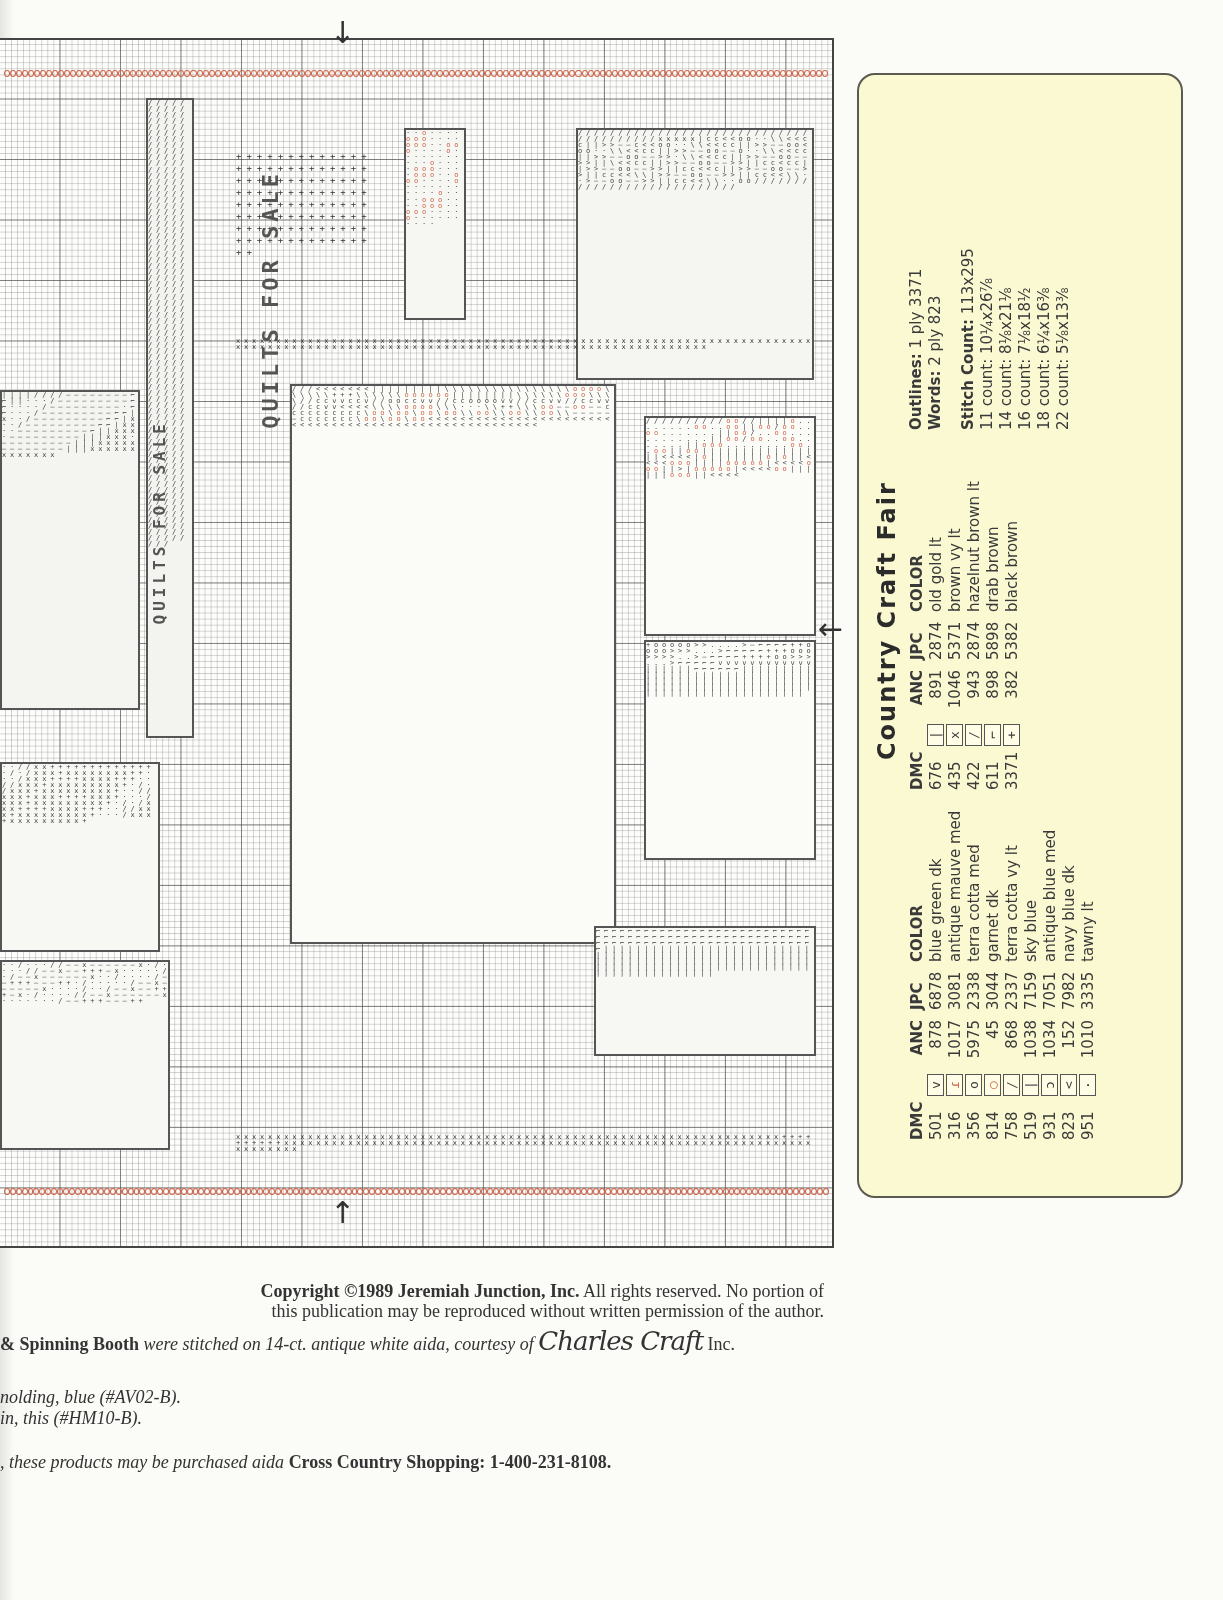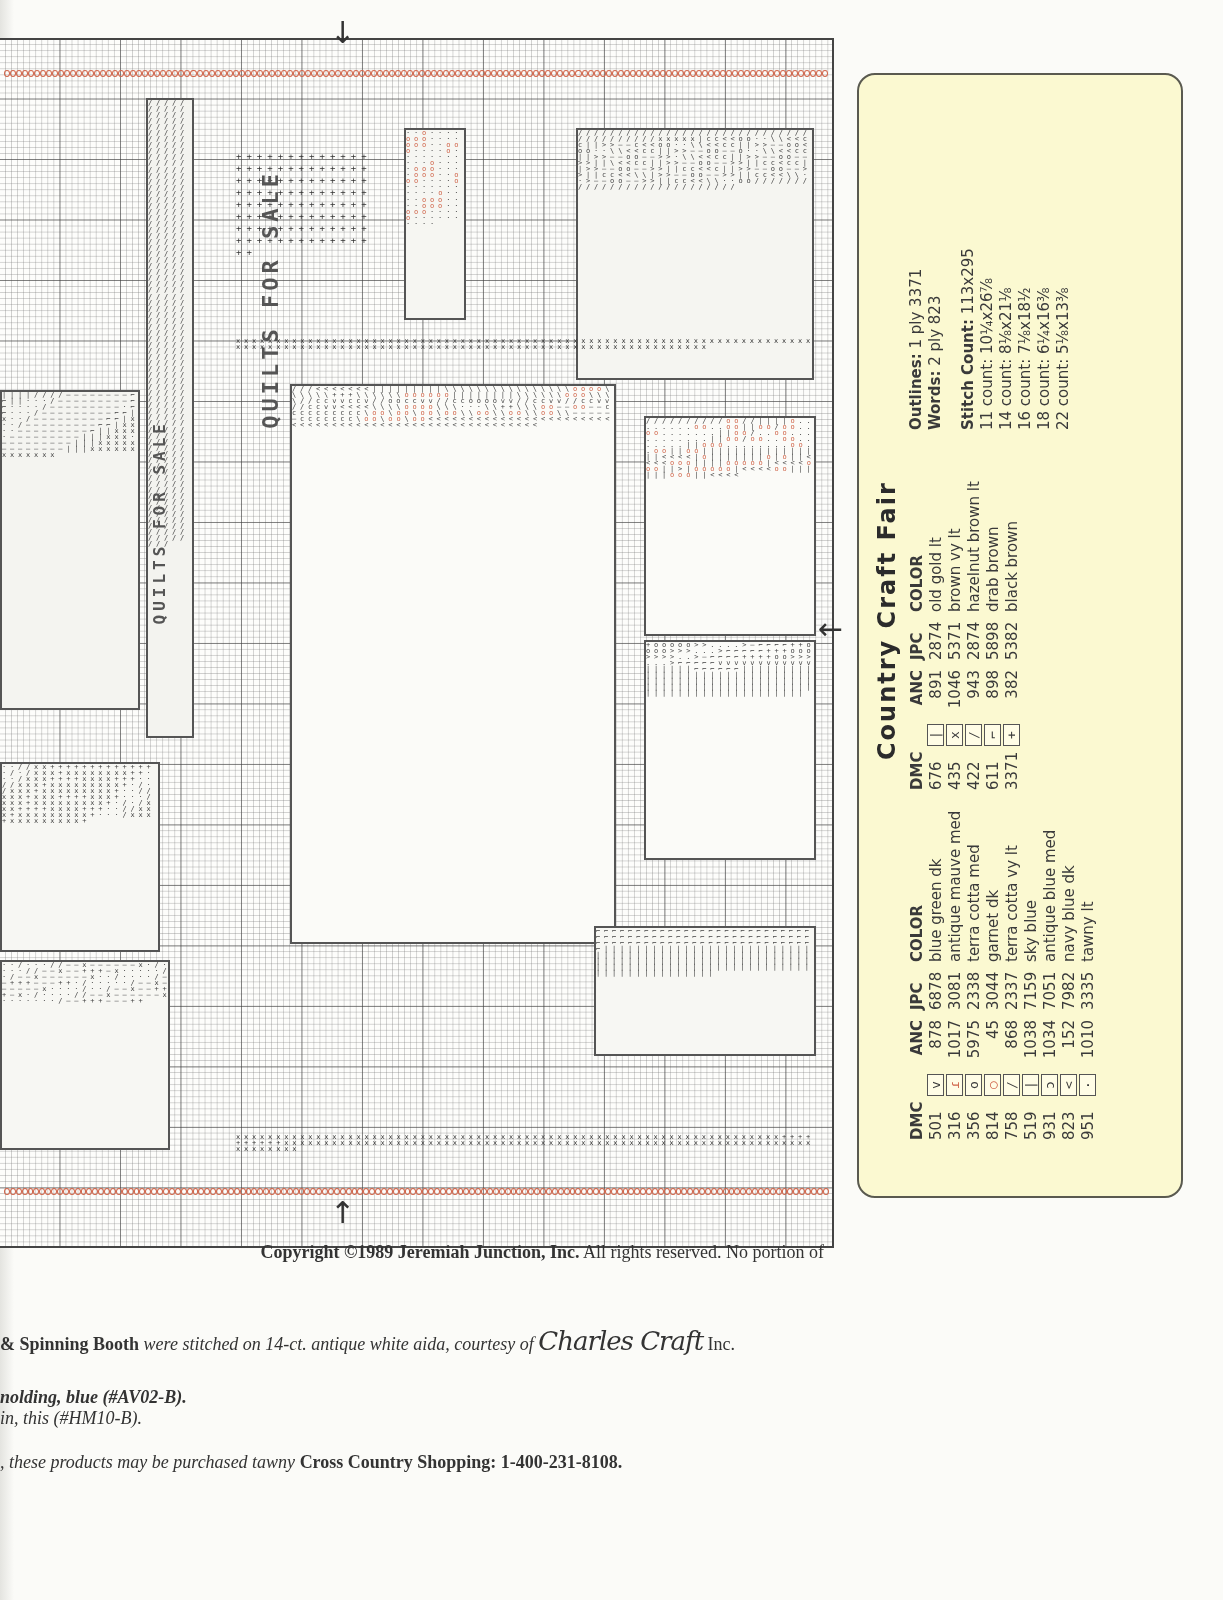--- a/index.html
+++ b/index.html
@@ -33,21 +33,21 @@
   .c-dmc{width:44px;display:inline-block;}
   .c-sym{width:22px;height:17px;display:inline-flex;align-items:center;justify-content:center;border:1px solid #555;font-family:"DejaVu Sans Mono",monospace;font-size:13px;margin-right:8px;box-sizing:border-box;background:#fffde6;}
   .c-sym.red{color:#d0654a;}
   .c-anc{width:46px;display:inline-block;text-align:right;margin-right:10px;}
   .c-jpc{width:48px;display:inline-block;}
   .c-col{display:inline-block;}
   .notes{position:absolute;left:770px;top:48px;font-size:15px;line-height:19px;}
   .notes b{font-weight:bold;}
   .notes .gap{height:14px;}
   
-  .copyright{position:absolute;left:84px;top:1242px;width:740px;font-size:18px;line-height:20px;text-align:right;color:#333;}
+  .copyright{position:absolute;left:84px;top:1281px;width:740px;font-size:18px;line-height:20px;text-align:right;color:#333;}
   .copyright b{font-weight:bold;}
   .foot{position:absolute;left:0;font-size:18px;color:#333;white-space:nowrap;}
   .foot i{font-style:italic;}
   .script{font-family:"DejaVu Serif",serif;font-style:italic;font-size:26px;letter-spacing:-1px;}
 </style>
 </head>
 <body>
 
 <div class="page-shadow"></div>
 
@@ -498,24 +498,25 @@
       <div>14 count: 8⅛x21⅛</div>
       <div>16 count: 7⅛x18½</div>
       <div>18 count: 6¼x16⅜</div>
       <div>22 count: 5⅛x13⅜</div>
     </div>
   </div>
 </div>
 
 <div class="copyright">
   <div><b>Copyright ©1989 Jeremiah Junction, Inc.</b><span> All rights reserved. No portion of</span></div>
+  <div>this publication may be reproduced without written permission of the author.</div>
 </div>
 
 <div class="foot" style="top:1326px;">
   <b>&amp; Spinning Booth</b><i> were stitched on 14-ct. antique white aida, courtesy of </i><span class="script">Charles Craft</span><span> Inc.</span>
 </div>
 
-<div class="foot" style="top:1387px;font-weight:bold;"><i>nolding, blue (#AV02-B).</i></div>
+<div class="foot" style="top:1387px;"><i>nolding, blue (#AV02-B).</i></div>
 <div class="foot" style="top:1408px;"><i>in, this (#HM10-B).</i></div>
 
 <div class="foot" style="top:1452px;">
-  <i>, these products may be purchased tawny </i><b>Cross Country Shopping: 1-400-231-8108.</b>
+  <i>, these products may be purchased aida </i><b>Cross Country Shopping: 1-400-231-8108.</b>
 </div>
 
 </body></html>

